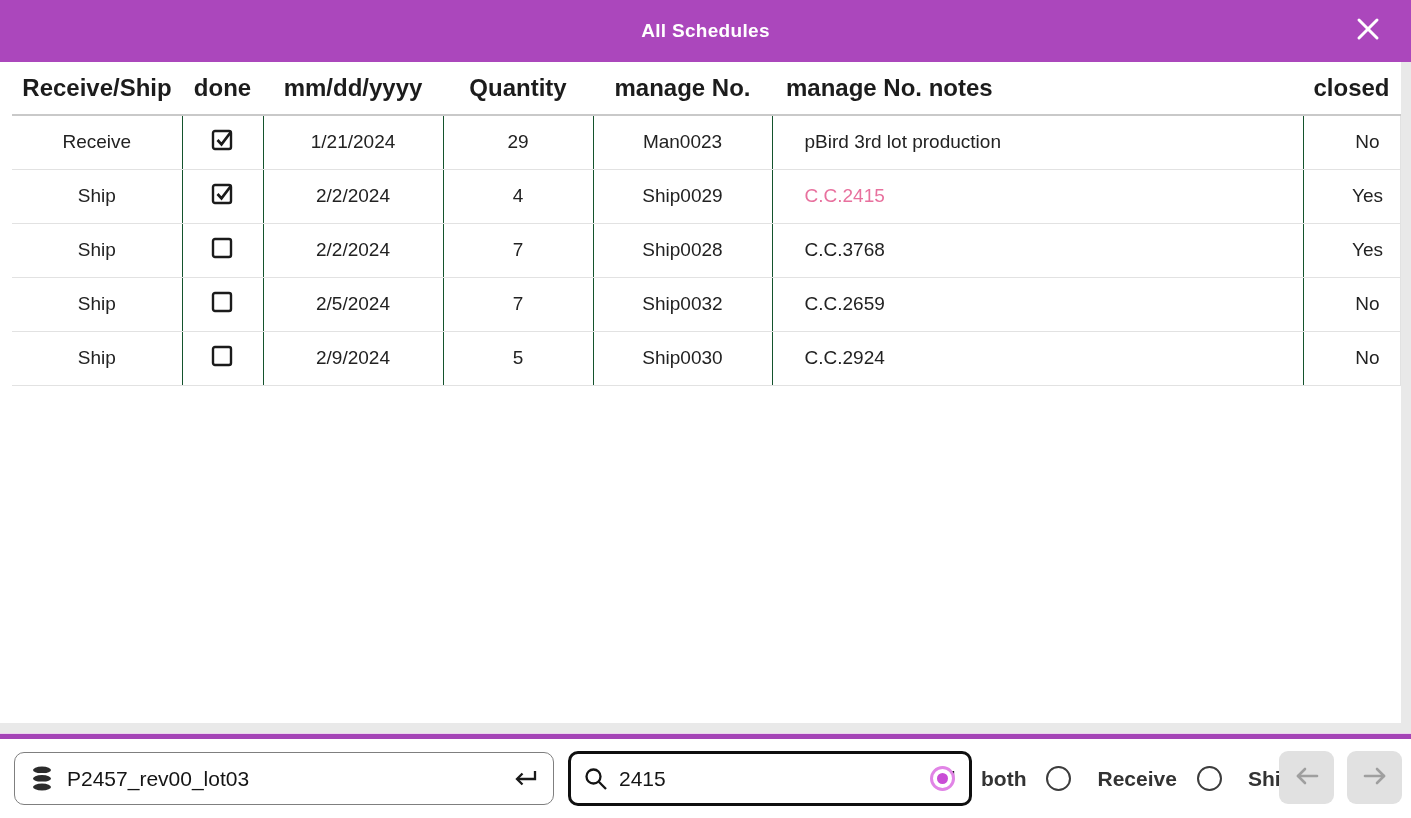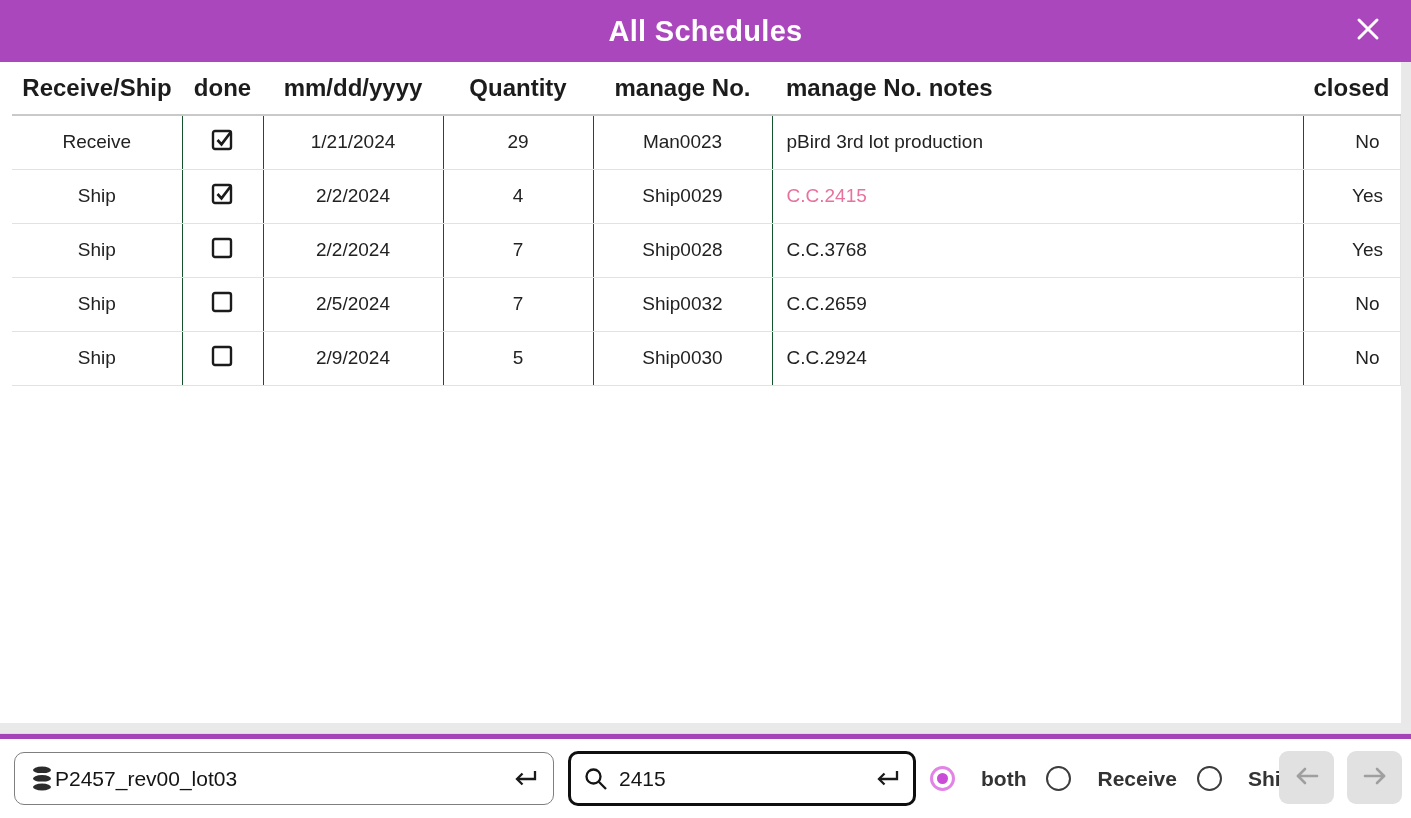--- a/index.html
+++ b/index.html
@@ -5,56 +5,56 @@
   * { margin:0; padding:0; box-sizing:border-box; }
   html,body { width:1411px; height:818px; overflow:hidden; background:#fff;
     font-family:"Liberation Sans","DejaVu Sans",sans-serif; color:#1f1f1f; }
 
   .app { position:relative; width:1411px; height:818px; background:#fff; }
 
   
   .titlebar { position:absolute; left:0; top:0; width:1411px; height:62px;
     background:var(--accent-purple,#ab47bc); }
   .titlebar .title { position:absolute; left:0; right:0; top:0; height:62px;
-    line-height:62px; text-align:center; color:#fff; font-size:29px; font-weight:bold; letter-spacing:.3px; }
+    line-height:62px; text-align:center; color:#fff; font-size:19px; font-weight:bold; letter-spacing:.3px; }
   .close-btn { position:absolute; right:26px; top:14px; width:34px; height:34px;
     display:flex; align-items:center; justify-content:center; cursor:pointer; }
   .close-btn svg { stroke:#fff; stroke-width:3; stroke-linecap:round; }
 
   
   .table-wrap { position:absolute; left:12px; top:62px; width:1388px; }
   table { border-collapse:collapse; table-layout:fixed; width:1388px; }
   th { height:53px; font-size:24px; font-weight:bold; color:#1c1c1c;
     border-bottom:2px solid #c9c9c9; vertical-align:middle; text-align:center; }
   th.h-notes { text-align:left; padding-left:14px; }
   td { height:54px; font-size:19px; vertical-align:middle; text-align:center;
     border-bottom:1px solid #e2e2e2; color:#222; }
   tbody td + td { border-left:1px solid #14532d; }
   tbody td:last-child { border-right:1px solid #e2e2e2;padding-left:32px; }
-  td.c-notes { text-align:left; padding-left:14px; }
+  td.c-notes { text-align:left; padding-left:32px; }
   td.c-notes.pink { color:var(--match-pink,#e8719e); }
 
   .checkbox { display:inline-flex; width:25px; height:25px; cursor:pointer; }
   .checkbox svg { width:25px; height:25px; }
   .checkbox svg .box { fill:none; stroke:#1b1b1b; stroke-width:2.4; }
   .checkbox svg .tick { fill:none; stroke:#1b1b1b; stroke-width:2.7; display:none; }
   .checkbox.checked svg .tick { display:inline; }
 
   
   .vscroll { position:absolute; left:1401px; top:62px; width:10px; height:671px; background:#e9e9e9; }
   .hscroll { position:absolute; left:0; top:723px; width:1411px; height:10px; background:#e9e9e9; }
   .divider { position:absolute; left:0; top:733px; width:1411px; height:6px;
     background:var(--divider-purple,#a444b6); border-top:1px solid #ecd4ef; }
 
   
   .footer { position:absolute; left:0; top:739px; width:1411px; height:79px; background:#fff; }
   .field { position:absolute; display:flex; align-items:center; background:#fff; }
   .field-record { left:14px; top:13px; width:540px; height:53px;
-    border:1px solid #7f7f7f; border-radius:10px; padding:0 14px; gap:0; }
-  .field-search { left:568px; top:12px; width:348px; height:55px;
+    border:1px solid #7f7f7f; border-radius:10px; padding:0 14px; gap:12px; }
+  .field-search { left:568px; top:12px; width:404px; height:55px;
     border:3px solid #0f0f0f; border-radius:10px; padding:12px 12px; gap:10px; }
   .field input { flex:1; min-width:0; border:none; outline:none; font-size:21px; color:#141414;
     font-family:"Liberation Sans","DejaVu Sans",sans-serif; background:transparent; }
   .enter-icon svg, .db-icon svg, .search-icon svg { display:block; }
 
   .radios { position:absolute; left:930px; top:0; height:79px; display:flex; align-items:center; gap:20px; }
   .radio-item { display:flex; align-items:center; gap:26px; cursor:pointer; }
   .radio { width:25px; height:25px; border-radius:50%; border:2.5px solid #3c3c3c;
     display:flex; align-items:center; justify-content:center; background:#fff; }
   .radio.selected { border:3.5px solid var(--radio-ring,#e184e6); }

